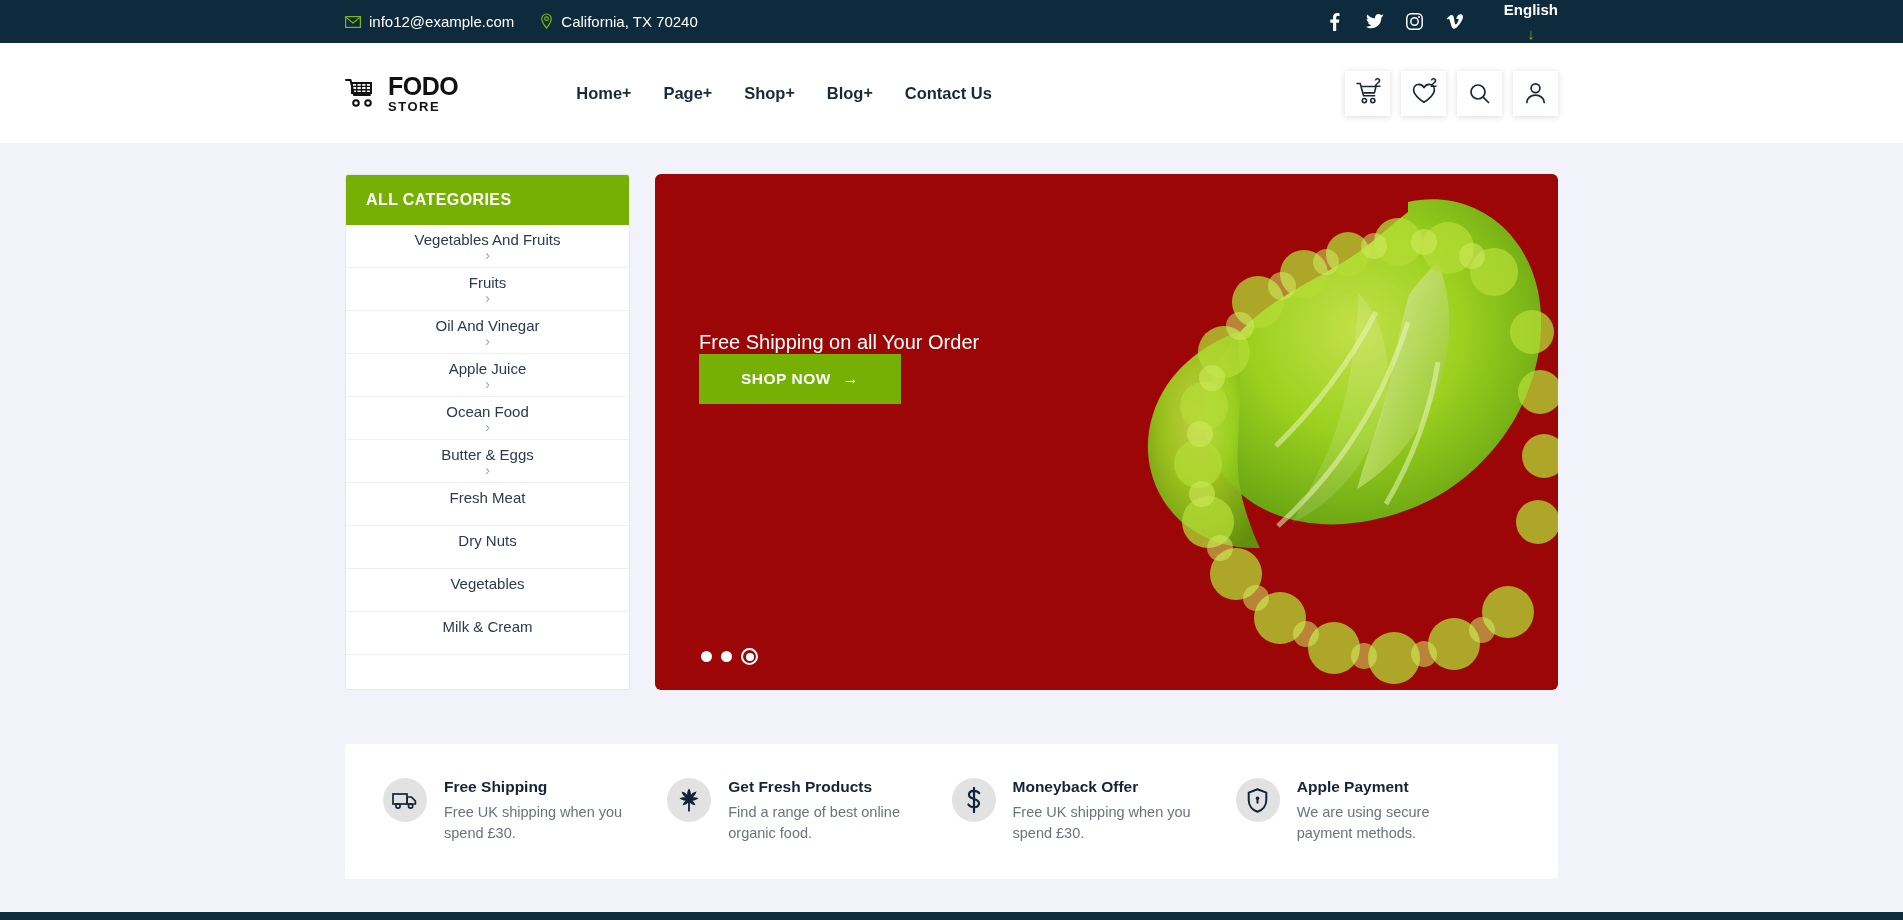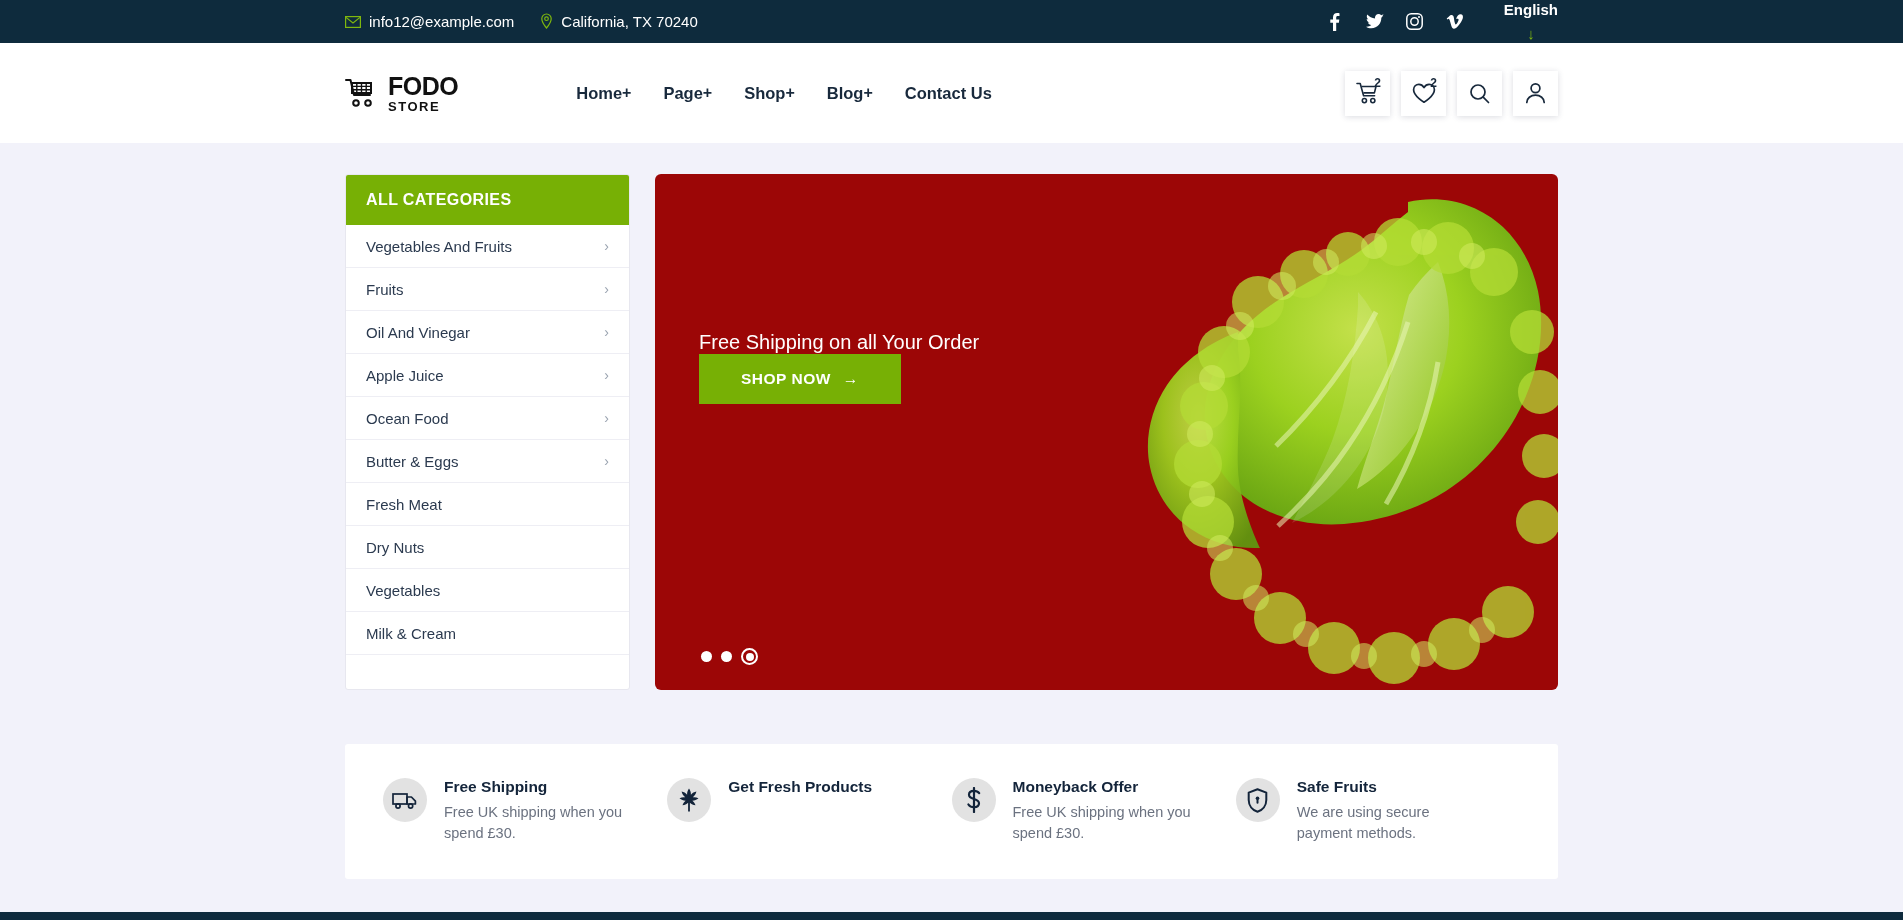--- a/index.html
+++ b/index.html
@@ -125,26 +125,27 @@
     color: #ffffff;
     font-size: 16px;
     font-weight: bold;
     letter-spacing: 0.4px;
     padding: 16px 20px;
   }
   .cat-item {
     display: flex;
     align-items: center;
     justify-content: space-between;
-    padding: 20px 20px;
+    padding: 6px 20px;
     font-size: 15px;
     color: #2b3a4f;
     border-bottom: 1px solid #eeeef4;
     cursor: pointer;
     height: 43px;
+    flex-direction: column;
   }
   .cat-item:last-of-type { border-bottom: 1px solid #eeeef4; }
   .chevron { color: #9aa3b0; font-size: 14px; line-height: 1; }
 
   
   .hero {
     flex: 1;
     background: #9c0606;
     border-radius: 6px;
     height: 516px;
@@ -541,20 +542,21 @@
     </div>
 
     <div class="feature">
       <span class="feature-icon">
         <svg width="22" height="24" viewBox="0 0 22 24" fill="#13243a">
           <path d="M11 0.6c-1.4 2-2 4-1.9 6.2C7.6 5 5.8 4 3.6 3.6c0.5 2.4 1.8 4.3 3.6 5.7-2-0.3-3.9 0-5.7 1 1.8 1.6 3.9 2.4 6.1 2.4-1.5 1.1-2.5 2.6-3.1 4.5 2.2-0.2 4.1-1 5.6-2.5v8.7h1.8v-8.7c1.5 1.5 3.4 2.3 5.6 2.5-0.6-1.9-1.6-3.4-3.1-4.5 2.2 0 4.3-0.8 6.1-2.4-1.8-1-3.7-1.3-5.7-1 1.8-1.4 3.1-3.3 3.6-5.7-2.2 0.4-4 1.4-5.5 3.2C13 4.6 12.4 2.6 11 0.6z"></path>
         </svg>
       </span>
       <div>
         <div class="feature-title">Get Fresh Products</div>
+        <div class="feature-desc">Find a range of best online organic food.</div>
       </div>
     </div>
 
     <div class="feature">
       <span class="feature-icon">
         <svg width="16" height="26" viewBox="0 0 16 26" fill="none">
           <path d="M8 1v24" stroke="#13243a" stroke-width="2.2" stroke-linecap="round"></path>
           <path d="M13.2 6.2C12 4.6 10.2 3.8 8 3.8c-2.9 0-5 1.5-5 3.9 0 2.2 1.7 3.3 5 4.3 3.3 1 5 2.1 5 4.3 0 2.4-2.1 3.9-5 3.9-2.5 0-4.4-0.9-5.6-2.7" stroke="#13243a" stroke-width="2.2" stroke-linecap="round" stroke-linejoin="round"></path>
         </svg>
       </span>
@@ -566,20 +568,20 @@
 
     <div class="feature">
       <span class="feature-icon">
         <svg width="21" height="25" viewBox="0 0 21 25" fill="none">
           <path d="M10.5 1.2 1.7 4.6v7.5c0 5.4 3.6 10 8.8 11.7 5.2-1.7 8.8-6.3 8.8-11.7V4.6z" stroke="#13243a" stroke-width="2" stroke-linejoin="round"></path>
           <circle cx="10.5" cy="10.3" r="1.8" fill="#13243a"></circle>
           <path d="M10.5 11.6v3.2" stroke="#13243a" stroke-width="2" stroke-linecap="round"></path>
         </svg>
       </span>
       <div>
-        <div class="feature-title">Safe Fruits</div>
+        <div class="feature-title">Apple Payment</div>
         <div class="feature-desc">We are using secure payment methods.</div>
       </div>
     </div>
   </div>
 </div>
 
 <div class="footer-strip"></div>
 
 </body></html>

